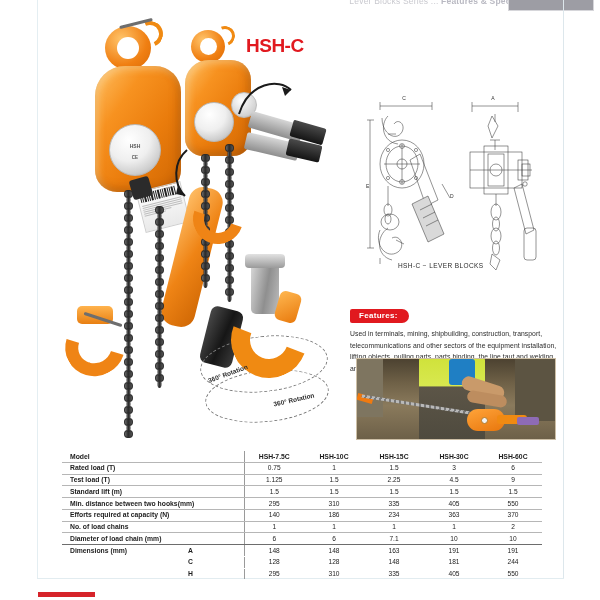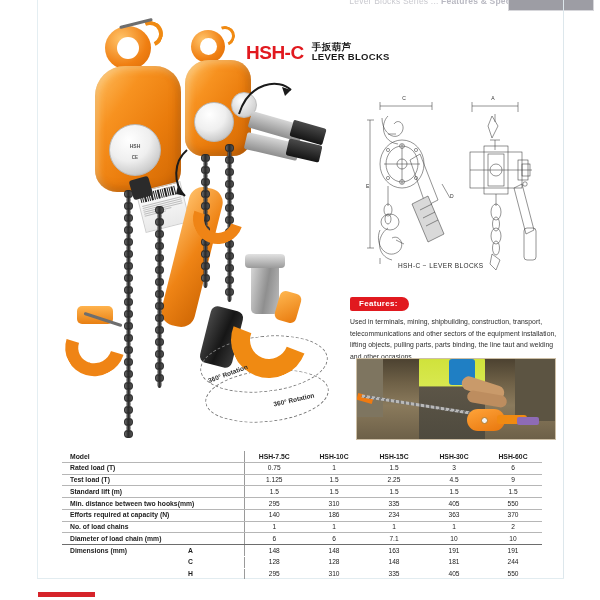--- a/index.html
+++ b/index.html
@@ -38,24 +38,24 @@
 
   
   .frame-left  { position:absolute; top:0; left:37px;  width:1px; height:578px; background:#e4eef2; }
   .frame-right { position:absolute; top:0; left:563px; width:1px; height:578px; background:#dde7ec; }
   .frame-bottom{ position:absolute; top:578px; left:37px; width:527px; height:1px; background:#e2ecf0; }
   .bottom-red  { position:absolute; top:592px; left:38px; width:57px; height:5px; background:#d6232a; }
 
   
   .title-lockup {
     position: absolute;
-    top: 42px; left: 246px;
+    top: 36px; left: 246px;
     display: flex;
     align-items: flex-end;
-    gap: 8px;
+    gap: 23px;
   }
   .title-code {
     font-size: 19px;
     font-weight: bold;
     color: #e1191f;
     letter-spacing: -0.5px;
     line-height: 1;
   }
   .title-cn-en { line-height: 1.05; }
   .title-cn {
@@ -161,21 +161,21 @@
   .tech-caption {
     position:absolute;
     top: 262px; left: 398px;
     font-size: 6.5px;
     letter-spacing:.4px;
     color:#2a2a2a;
     white-space:nowrap;
   }
 
   
-  .features-wrap { position:absolute; top: 292px; left: 350px; width: 208px; }
+  .features-wrap { position:absolute; top: 304px; left: 350px; width: 208px; }
   .features-badge {
     display:inline-block;
     background:#e1191f;
     color:#ffffff;
     font-size:8px; font-weight:bold;
     letter-spacing:.3px;
     padding: 2.5px 11px 3px 9px;
     border-radius: 3px 10px 10px 3px;
   }
   .features-text {
@@ -271,24 +271,20 @@
   </div>
   <div class="run-header-box"></div>
 
   <div class="frame-left"></div>
   <div class="frame-right"></div>
   <div class="frame-bottom"></div>
   <div class="bottom-red"></div>
 
   <div class="title-lockup">
     <div class="title-code">HSH-C</div>
-    <div class="title-cn-en">
-      <div class="title-cn">手扳葫芦</div>
-      <div class="title-en">LEVER BLOCKS</div>
-    </div>
   </div>
 
   <div class="photo-zone">
 
     <div>
 
       <div class="hook-ring" style="left:60px; top:8px; width:46px; height:44px;">
       </div>
       <div style="position:absolute;left:72px;top:19px;width:22px;height:22px;border-radius:50%;background:#ffffff;"></div>
       <div style="position:absolute;left:92px;top:3px;width:26px;height:26px;border:4px solid #f08a12;border-radius:50%;border-left-color:transparent;border-bottom-color:transparent;transform:rotate(20deg);"></div>

